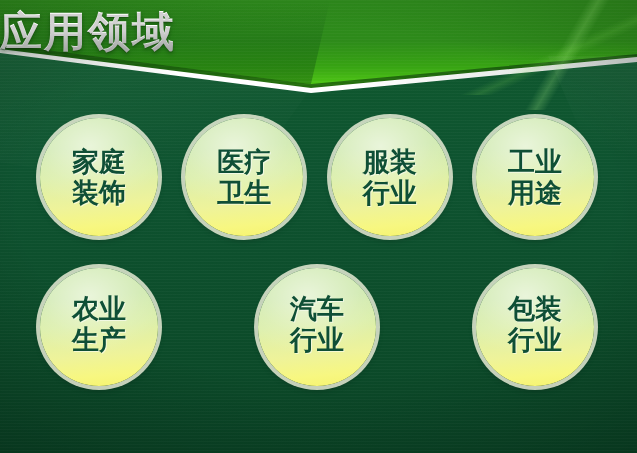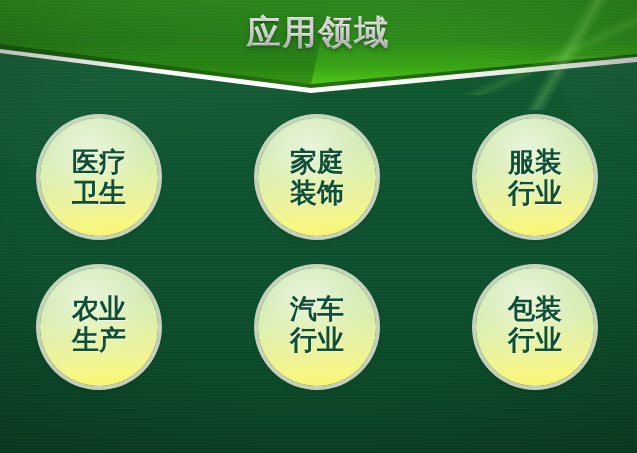--- a/index.html
+++ b/index.html
@@ -115,22 +115,22 @@
     background: radial-gradient(ellipse 85% 70% at 50% 45%, rgba(0,0,0,0) 55%, rgba(0,0,0,0.22) 100%);
     pointer-events: none;
   }
 
   
   #title {
     position: absolute;
     left: 0;
     top: 6px;
     width: 637px;
-    text-align: center;
-    font-size: 34px;
+    text-align: left;
+    font-size: 42px;
     line-height: 52px;
     font-weight: bold;
     letter-spacing: 2px;
     color: #ffffff;
     background: linear-gradient(180deg, #ffffff 0%, #ffffff 48%, #e3e6e4 66%, #b9bfbb 100%);
     -webkit-background-clip: text;
     background-clip: text;
     -webkit-text-fill-color: transparent;
     text-shadow: 0 1px 0 rgba(0,0,0,0.18);
     filter: drop-shadow(0 2px 2px rgba(0,40,0,0.40));
@@ -209,31 +209,35 @@
   <div class="bg-wedge-c"></div>
   <div class="bg-scan"></div>
   <div class="bg-vignette"></div>
 
   <div id="title">应用领域</div>
 
   <div id="grid">
 
     <div class="row">
       <div class="bubble">
+        <div class="bubble-label">家庭
+装饰</div>
+      </div>
+      <div class="bubble">
         <div class="bubble-label">医疗
 卫生</div>
       </div>
       <div class="bubble">
-        <div class="bubble-label">家庭
-装饰</div>
-      </div>
-      <div class="bubble">
         <div class="bubble-label">服装
 行业</div>
       </div>
+      <div class="bubble">
+        <div class="bubble-label">工业
+用途</div>
+      </div>
     </div>
 
     <div class="row">
       <div class="bubble">
         <div class="bubble-label">农业
 生产</div>
       </div>
       <div class="bubble">
         <div class="bubble-label">汽车
 行业</div>

